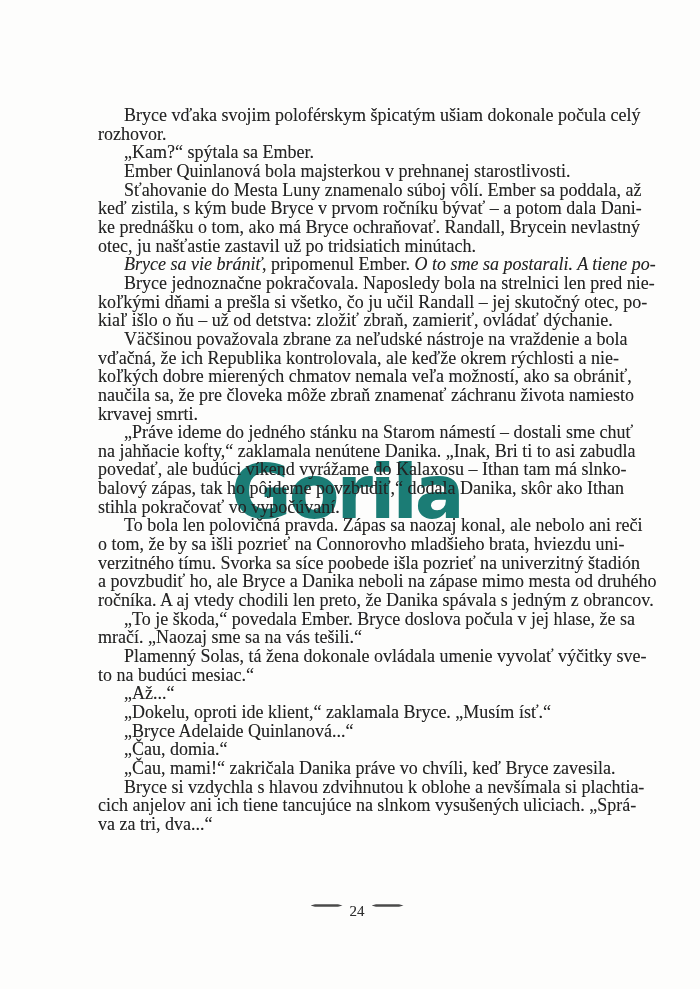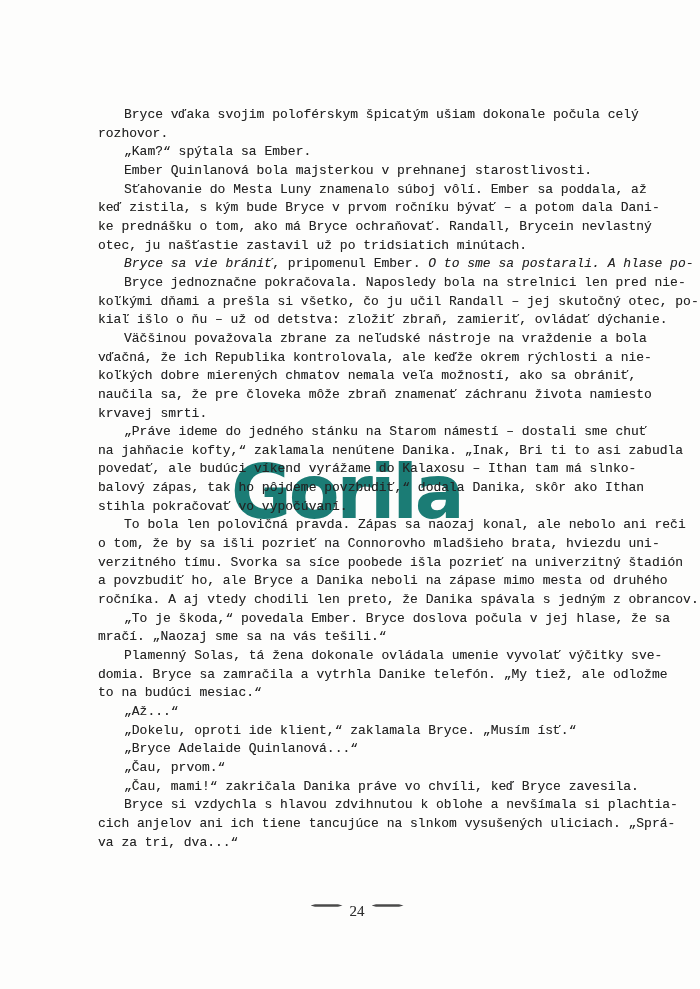--- a/index.html
+++ b/index.html
@@ -24,26 +24,25 @@
     letter-spacing: -3px;
     color: #9c9c9c;
     opacity: 0.95;
     z-index: 1;
     user-select: none;
   }
   .text {
     position: absolute;
     left: 98px; top: 106px;
     width: 490px;
-    font-size: 13px;
+    font-size: 18px;
     line-height: 18.65px;
     color: #242424;
     z-index: 2;
     text-shadow: 0 0 0.4px rgba(30,30,30,0.35);
-    font-family: Liberation Mono, monospace;
   }
   .line { white-space: nowrap; }
   .line.jst { text-align: justify; text-align-last: justify; }
   .line.ind { text-indent: 26px; }
   .it { font-style: italic; }
   .footer {
     position: absolute;
     left: 0; top: 892px;
     width: 700px;
     display: flex;
@@ -73,21 +72,21 @@
 
   <div class="text">
       <div class="line ind jst"><span>Bryce vďaka svojim poloférskym špicatým ušiam dokonale počula celý</span></div>
       <div class="line"><span>rozhovor.</span></div>
       <div class="line ind"><span>„Kam?“ spýtala sa Ember.</span></div>
       <div class="line ind"><span>Ember Quinlanová bola majsterkou v prehnanej starostlivosti.</span></div>
       <div class="line ind jst"><span>Sťahovanie do Mesta Luny znamenalo súboj vôlí. Ember sa poddala, až</span></div>
       <div class="line jst"><span>keď zistila, s kým bude Bryce v prvom ročníku bývať – a potom dala Dani-</span></div>
       <div class="line jst"><span>ke prednášku o tom, ako má Bryce ochraňovať. Randall, Brycein nevlastný</span></div>
       <div class="line"><span>otec, ju našťastie zastavil už po tridsiatich minútach.</span></div>
-      <div class="line ind jst"><span class="it">Bryce sa vie brániť</span><span>, pripomenul Ember. </span><span class="it">O to sme sa postarali. A hlase po-</span></div>
+      <div class="line ind jst"><span class="it">Bryce sa vie brániť</span><span>, pripomenul Ember. </span><span class="it">O to sme sa postarali. A tiene po-</span></div>
       <div class="line ind jst"><span>Bryce jednoznačne pokračovala. Naposledy bola na strelnici len pred nie-</span></div>
       <div class="line jst"><span>koľkými dňami a prešla si všetko, čo ju učil Randall – jej skutočný otec, po-</span></div>
       <div class="line"><span>kiaľ išlo o ňu – už od detstva: zložiť zbraň, zamieriť, ovládať dýchanie.</span></div>
       <div class="line ind jst"><span>Väčšinou považovala zbrane za neľudské nástroje na vraždenie a bola</span></div>
       <div class="line jst"><span>vďačná, že ich Republika kontrolovala, ale keďže okrem rýchlosti a nie-</span></div>
       <div class="line jst"><span>koľkých dobre mierených chmatov nemala veľa možností, ako sa obrániť,</span></div>
       <div class="line jst"><span>naučila sa, že pre človeka môže zbraň znamenať záchranu života namiesto</span></div>
       <div class="line"><span>krvavej smrti.</span></div>
       <div class="line ind jst"><span>„Práve ideme do jedného stánku na Starom námestí – dostali sme chuť</span></div>
       <div class="line jst"><span>na jahňacie kofty,“ zaklamala nenútene Danika. „Inak, Bri ti to asi zabudla</span></div>
@@ -95,26 +94,25 @@
       <div class="line jst"><span>balový zápas, tak ho pôjdeme povzbudiť,“ dodala Danika, skôr ako Ithan</span></div>
       <div class="line"><span>stihla pokračovať vo vypočúvaní.</span></div>
       <div class="line ind jst"><span>To bola len polovičná pravda. Zápas sa naozaj konal, ale nebolo ani reči</span></div>
       <div class="line jst"><span>o tom, že by sa išli pozrieť na Connorovho mladšieho brata, hviezdu uni-</span></div>
       <div class="line jst"><span>verzitného tímu. Svorka sa síce poobede išla pozrieť na univerzitný štadión</span></div>
       <div class="line jst"><span>a povzbudiť ho, ale Bryce a Danika neboli na zápase mimo mesta od druhého</span></div>
       <div class="line"><span>ročníka. A aj vtedy chodili len preto, že Danika spávala s jedným z obrancov.</span></div>
       <div class="line ind jst"><span>„To je škoda,“ povedala Ember. Bryce doslova počula v jej hlase, že sa</span></div>
       <div class="line"><span>mračí. „Naozaj sme sa na vás tešili.“</span></div>
       <div class="line ind jst"><span>Plamenný Solas, tá žena dokonale ovládala umenie vyvolať výčitky sve-</span></div>
-      <div class="line jst"><span>domia. Bryce sa zamračila a vytrhla Danike telefón. „My tiež, ale odložme</span></div>
       <div class="line"><span>to na budúci mesiac.“</span></div>
       <div class="line ind"><span>„Až...“</span></div>
       <div class="line ind"><span>„Dokelu, oproti ide klient,“ zaklamala Bryce. „Musím ísť.“</span></div>
       <div class="line ind"><span>„Bryce Adelaide Quinlanová...“</span></div>
-      <div class="line ind"><span>„Čau, prvom.“</span></div>
+      <div class="line ind"><span>„Čau, domia.“</span></div>
       <div class="line ind"><span>„Čau, mami!“ zakričala Danika práve vo chvíli, keď Bryce zavesila.</span></div>
       <div class="line ind jst"><span>Bryce si vzdychla s hlavou zdvihnutou k oblohe a nevšímala si plachtia-</span></div>
       <div class="line jst"><span>cich anjelov ani ich tiene tancujúce na slnkom vysušených uliciach. „Sprá-</span></div>
       <div class="line"><span>va za tri, dva...“</span></div>
     </div>
 
   <div class="footer">
     <span class="rule"></span>
     <span class="pagenum">24</span>
     <span class="rule"></span>

